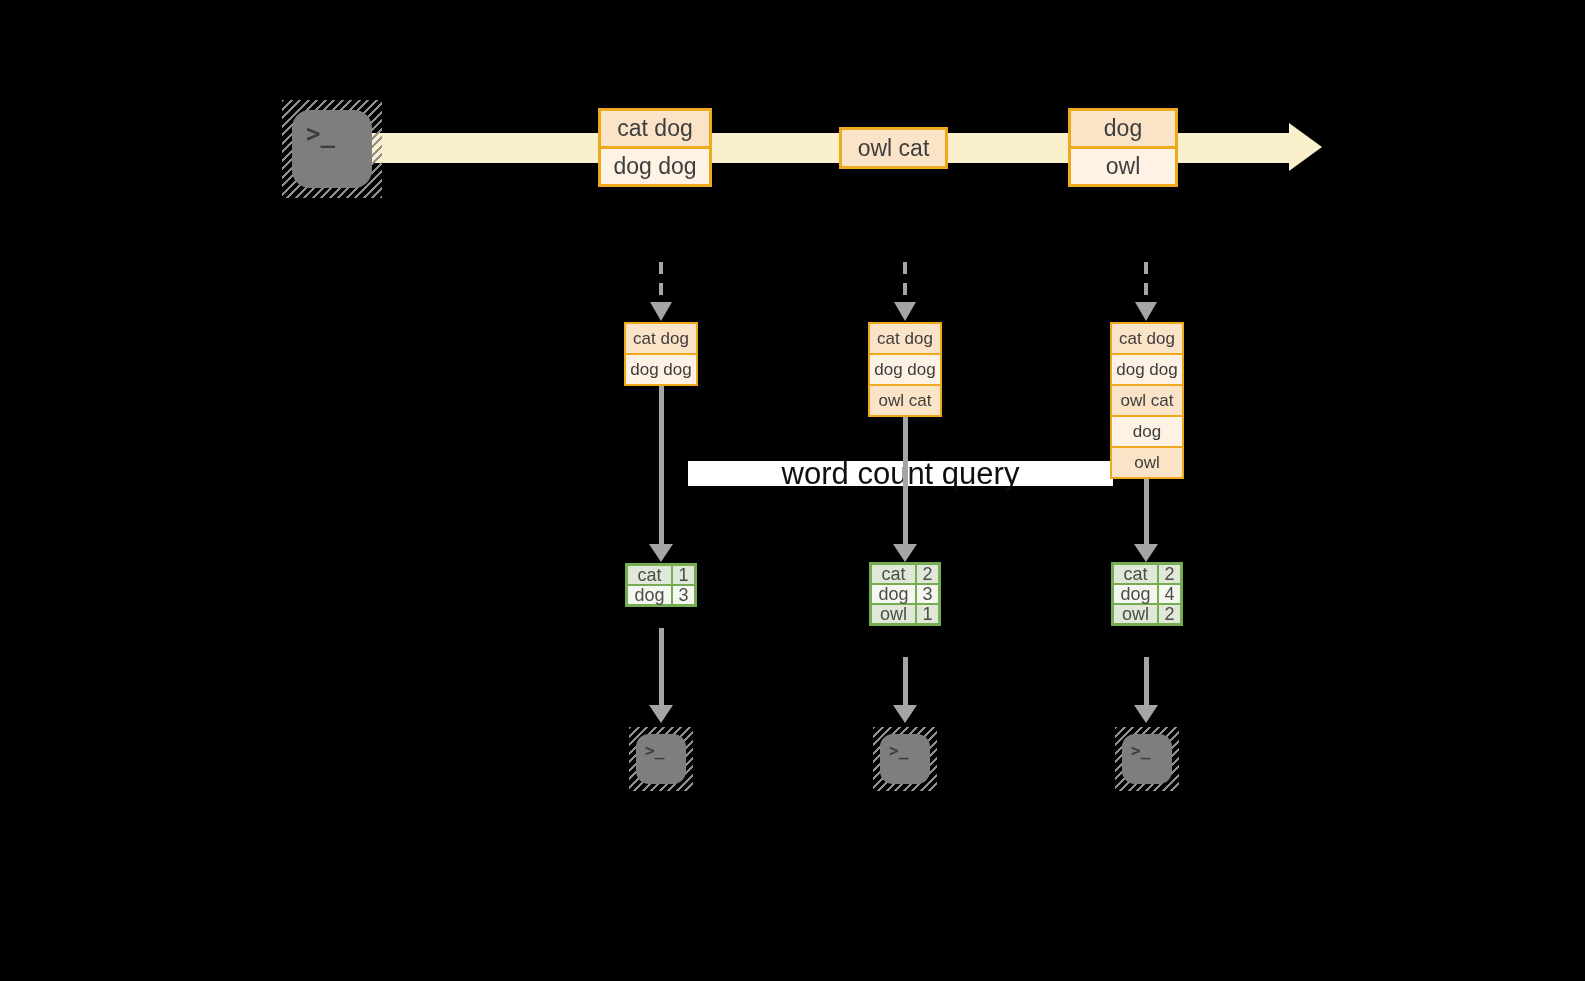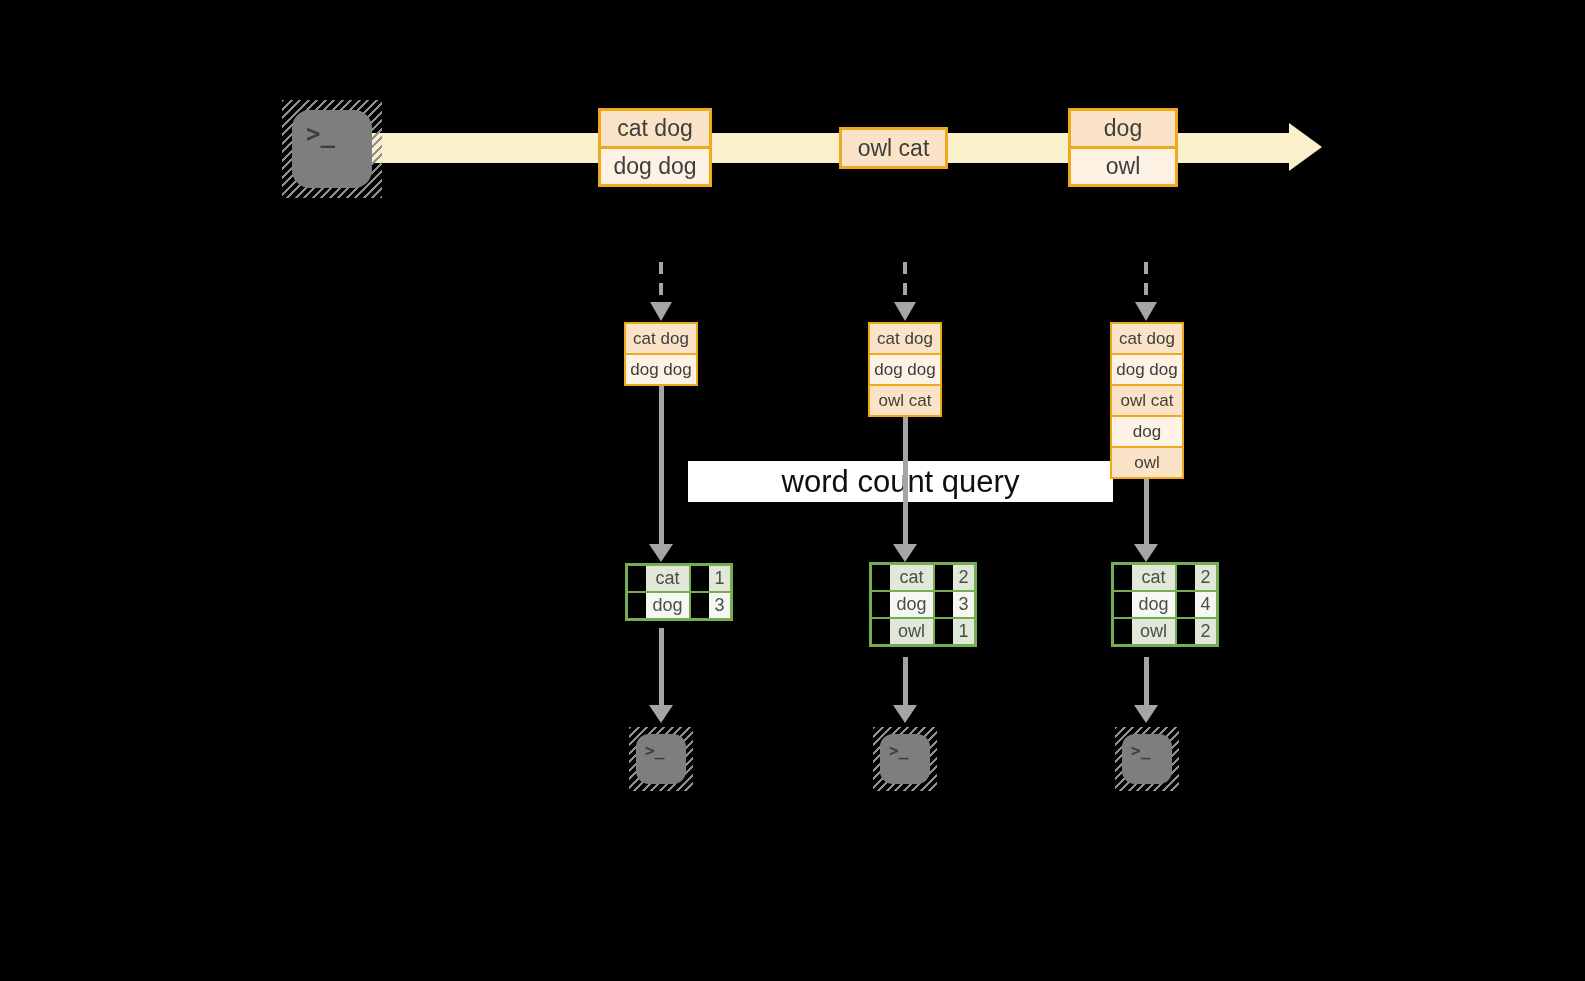--- a/index.html
+++ b/index.html
@@ -34,30 +34,30 @@
     background:repeating-linear-gradient(to bottom,#A5A5A5 0 12px,transparent 12px 21px); }
   .dash-head { position:absolute; top:302px; width:0; height:0; z-index:2;
     border-top:19px solid #A5A5A5; border-left:11px solid transparent;
     border-right:11px solid transparent; }
   .vline { position:absolute; width:5px; background:#A5A5A5; z-index:2; }
   .vhead { position:absolute; width:0; height:0; z-index:2;
     border-top:18px solid #A5A5A5; border-left:12px solid transparent;
     border-right:12px solid transparent; }
 
   
-  .label-band { position:absolute; left:688px; top:461px; width:425px; height:41px;
+  .label-band { position:absolute; left:688px; top:461px; width:425px; height:25px;
     background:#FFFFFF; z-index:1; display:flex; align-items:center;
     justify-content:center; color:#0F0F0F; font-size:31px; font-weight:400; }
 
   
   .gtable { position:absolute; border:3px solid #76AC52; z-index:5; }
   .grow { display:flex; }
   .grow + .grow { border-top:2px solid #76AC52; }
   .gcell { display:flex; align-items:center; justify-content:center;
-    height:25px; color:#4D4D4D; font-size:18px;margin-left:18px; }
+    height:18px; color:#4D4D4D; font-size:18px; }
   .gcell.word { width:43px; border-right:2px solid #76AC52; }
   .gcell.num  { width:21px; }
   .grow:nth-child(odd)  .gcell { background:#E0E8D7; }
   .grow:nth-child(even) .gcell { background:#F4F8F0; }
 
   
   .term { position:absolute; z-index:6;
     background:repeating-linear-gradient(135deg,#8F8F8F 0 2px,transparent 2px 6px); }
   .term-inner { position:absolute; background:#7E7E7E; color:#3C3C3C;
     font-family:"DejaVu Sans Mono", monospace; font-weight:700; }

